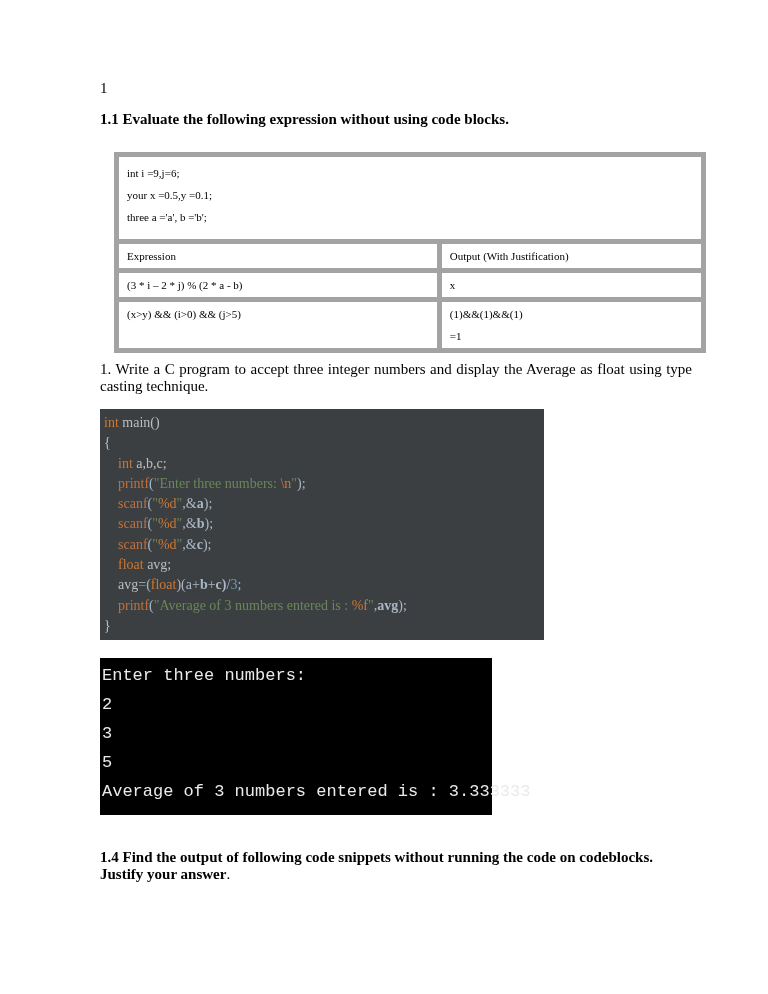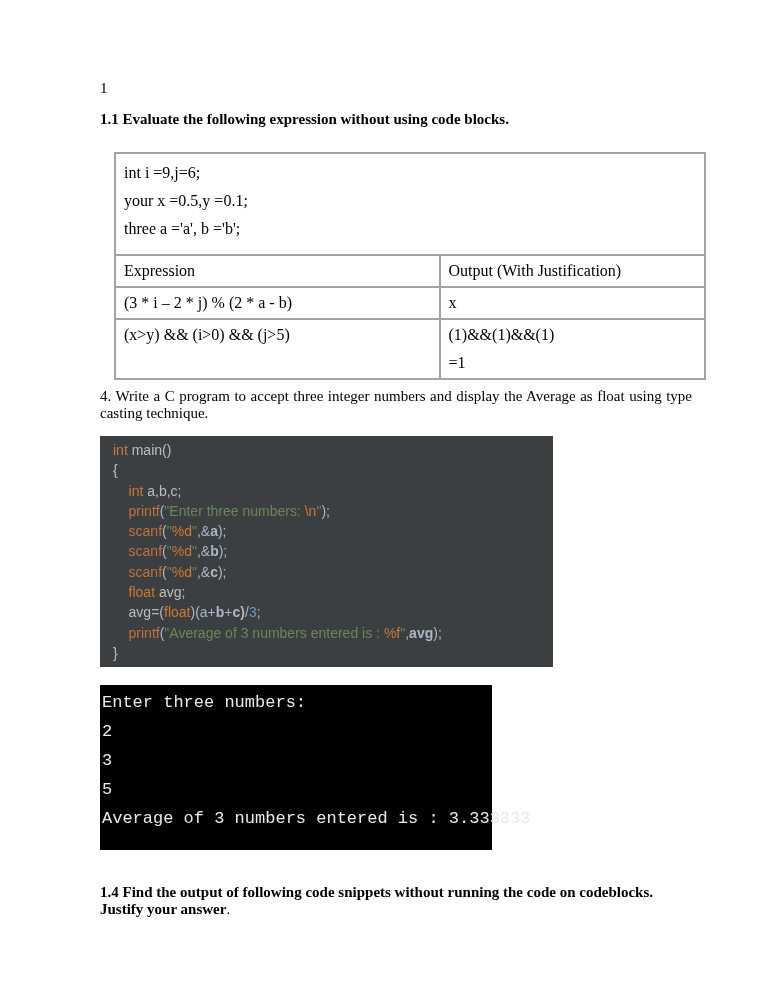--- a/index.html
+++ b/index.html
@@ -22,46 +22,46 @@
     font-weight: bold;
     margin-bottom: 24px;
   }
   table.expr {
     border-collapse: collapse;
     width: 100%;
     margin-left: 14px;
     margin-bottom: 8px;
   }
   table.expr td, table.expr th {
-    border: 2px solid #a3a3a3;
+    border: 5px solid #a3a3a3;
     padding: 6px 8px;
-    font-size: 16px;
+    font-size: 11px;
     vertical-align: top;
     text-align: left;
   }
   table.expr th {
     font-weight: normal;
   }
   .decl-cell {
     padding: 8px 8px;
   }
   .decl-line {
     margin: 4px 0 10px 0;
   }
   .para {
     font-size: 15px;
     text-align: justify;
     margin: 6px 0 14px 0;
   }
   .code-block {
     background: #3c3f41;
     color: #a9b7c6;
-    font-family: Liberation Sans, sans-serif;
+    font-family: Liberation Serif, serif;
     font-size: 14px;
-    padding: 4px 8px 4px 13px;
+    padding: 4px 8px 4px 4px;
     line-height: 1.45;
     white-space: pre;
     width: 432px;
     margin-bottom: 18px;
   }
   .kw-type { color: #cc7832; }
   .kw-fn   { color: #c2713b; }
   .str     { color: #6a8759; }
   .esc     { color: #cc7832; }
   .fmt     { color: #cc7832; }
@@ -69,21 +69,21 @@
   .varbold { font-weight: bold; }
   .num     { color: #6897bb; }
   .paren   { color: #a9b7c6; }
   .plain   { color: #bdbdbd; }
   .term-block {
     background: #000;
     color: #eaeaea;
     font-family: "Courier New",monospace;
     font-size: 17px;
     width: 384px;
-    padding: 4px 6px 16px 2px;
+    padding: 4px 6px 8px 2px;
     line-height: 1.7;
     white-space: pre;
     margin-bottom: 34px;
   }
 </style>
 </head>
 <body>
 
 <div class="page">
   <div class="page-num">1</div>
@@ -110,21 +110,21 @@
     <tr>
       <td>(x&gt;y) &amp;&amp; (i&gt;0) &amp;&amp; (j&gt;5)</td>
       <td>
         <div>(1)&amp;&amp;(1)&amp;&amp;(1)</div>
         <div style="margin-top:10px">=1</div>
       </td>
     </tr>
   </tbody>
     </table>
 
-  <div class="para">4. Write a C program to accept three integer numbers and display the Average as float using type casting technique.</div>
+  <div class="para">1. Write a C program to accept three integer numbers and display the Average as float using type casting technique.</div>
 
   <div class="code-block"><span class="kw-type">int</span><span class="plain"> main()</span>
 <span class="plain">{</span>
 <span class="kw-type">    int</span><span class="plain"> a,b,c;</span>
 <span class="kw-fn">    printf</span><span class="paren">(</span><span class="str">"Enter three numbers: </span><span class="esc">\n</span><span class="str">"</span><span class="paren">);</span>
 <span class="kw-fn">    scanf</span><span class="paren">(</span><span class="str">"</span><span class="fmt">%d</span><span class="str">"</span><span class="op">,&amp;</span><span class="varbold">a</span><span class="paren">);</span>
 <span class="kw-fn">    scanf</span><span class="paren">(</span><span class="str">"</span><span class="fmt">%d</span><span class="str">"</span><span class="op">,&amp;</span><span class="varbold">b</span><span class="paren">);</span>
 <span class="kw-fn">    scanf</span><span class="paren">(</span><span class="str">"</span><span class="fmt">%d</span><span class="str">"</span><span class="op">,&amp;</span><span class="varbold">c</span><span class="paren">);</span>
 <span class="kw-type">    float</span><span class="plain"> avg;</span>
 <span class="plain">    avg</span><span class="op">=</span><span class="paren">(</span><span class="kw-type">float</span><span class="paren">)(a</span><span class="op">+</span><span class="varbold">b</span><span class="op">+</span><span class="varbold">c)</span><span class="op">/</span><span class="num">3</span><span class="op">;</span>

